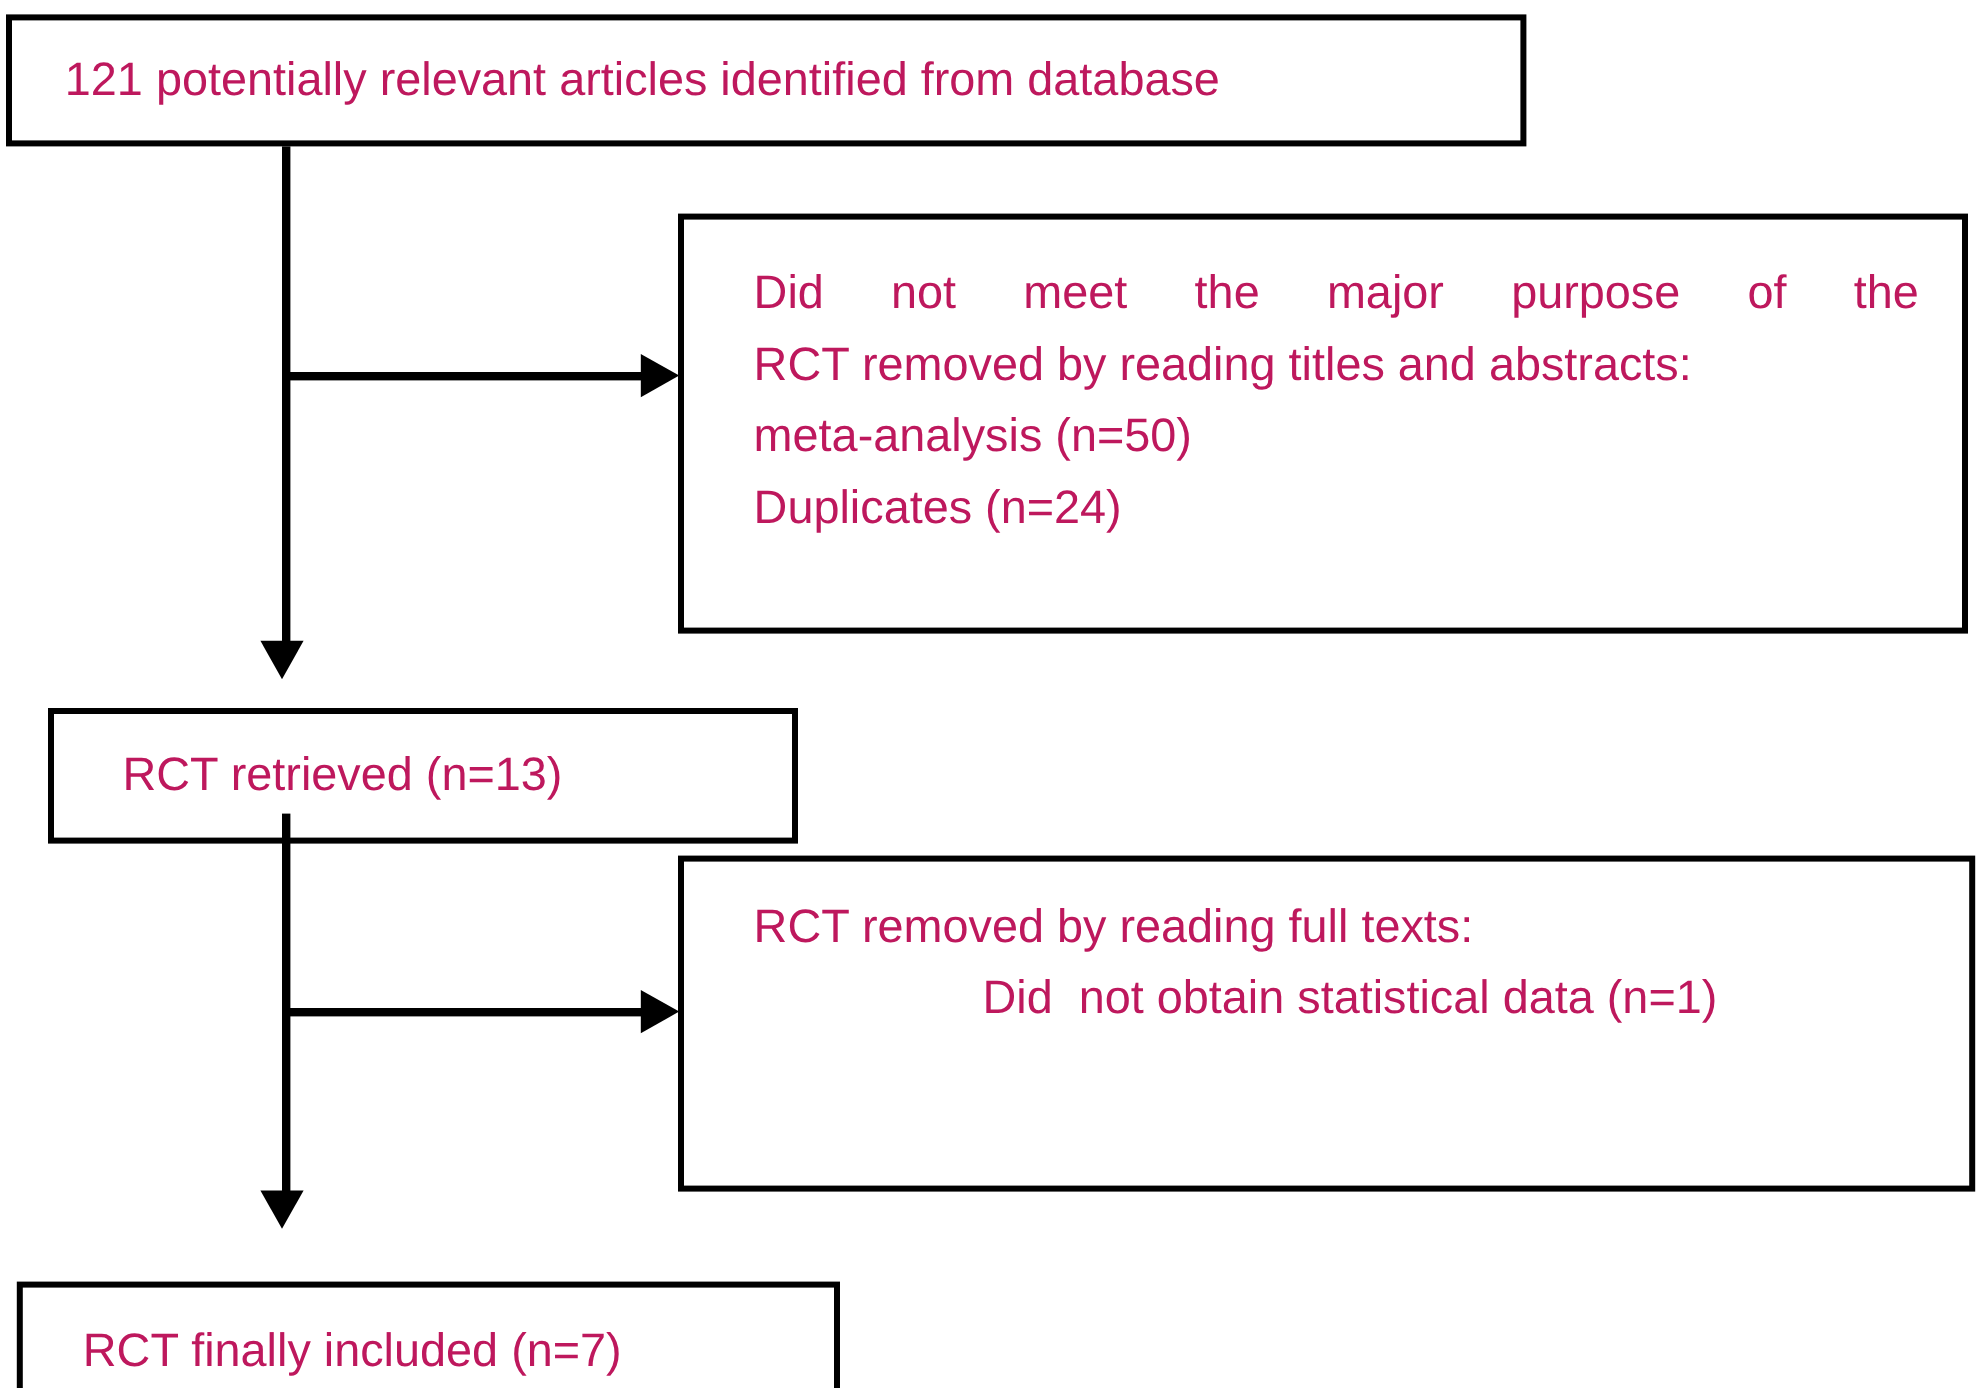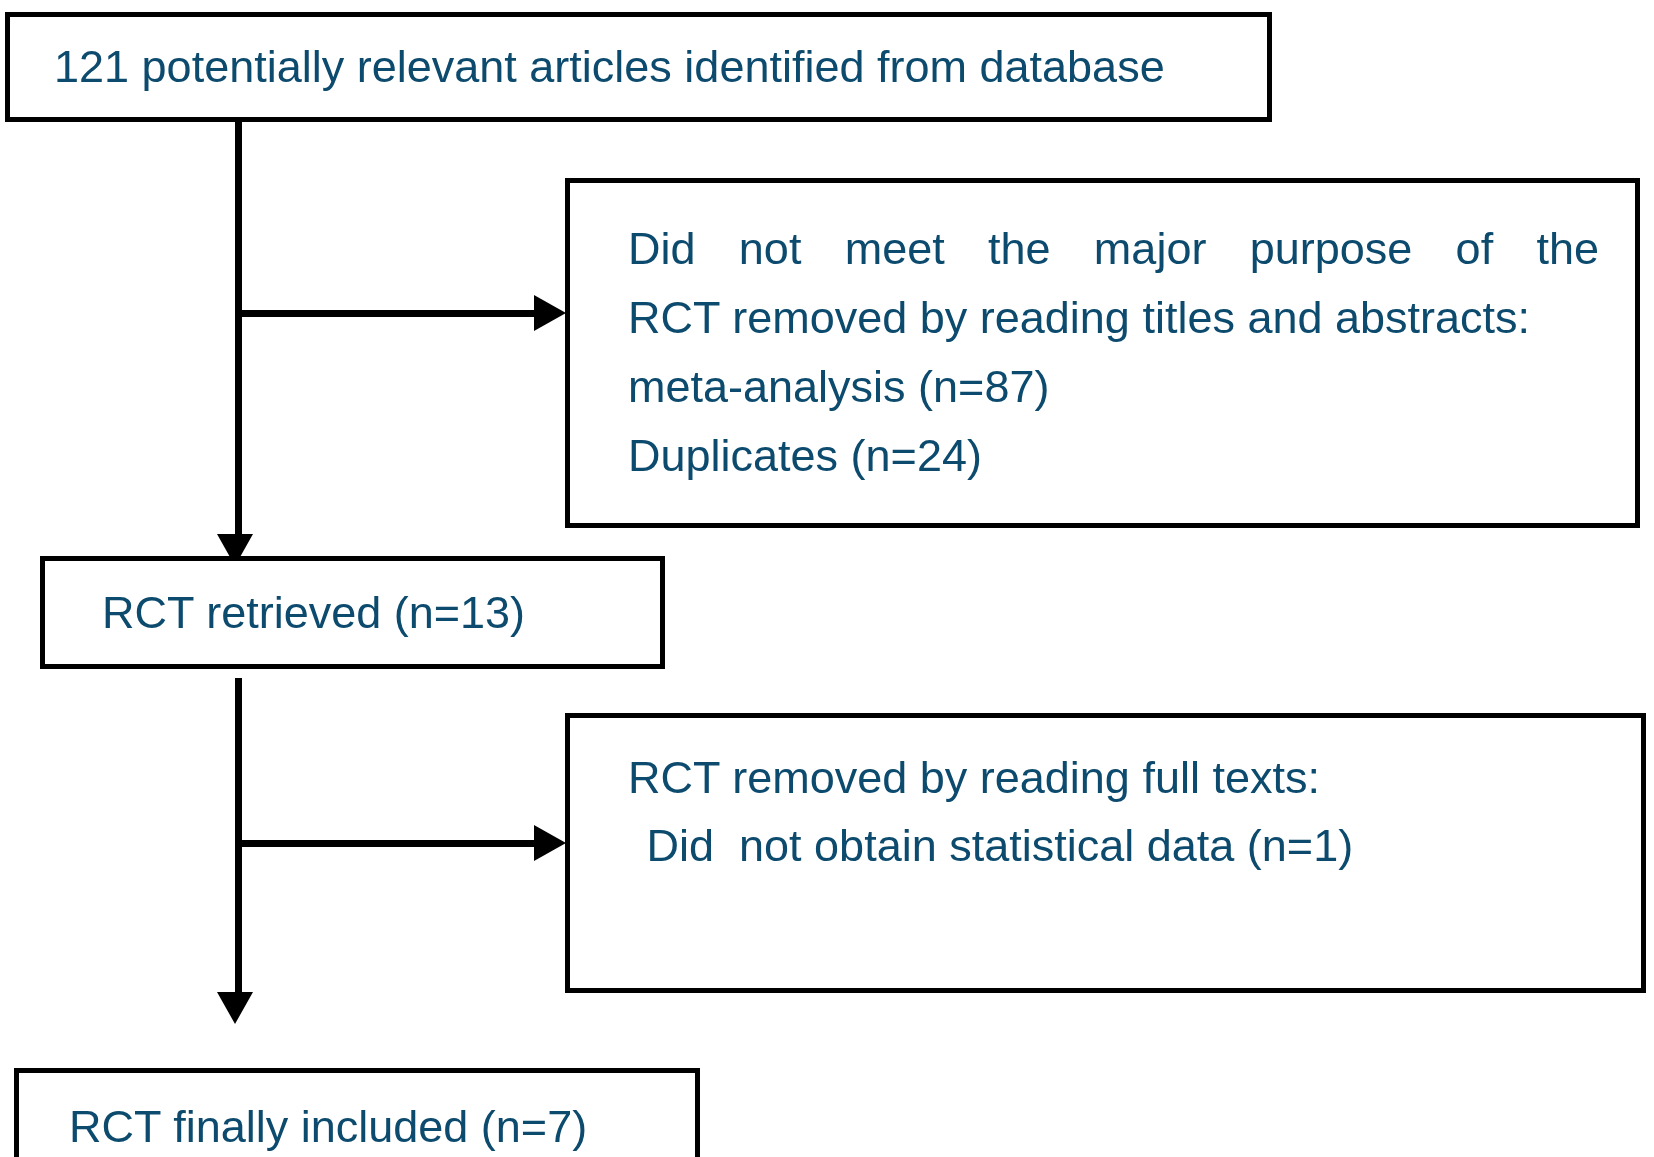--- a/index.html
+++ b/index.html
@@ -20,24 +20,24 @@
   .box {
     position: absolute;
     box-sizing: border-box;
     border: 5px solid #000000;
     background: #ffffff;
     display: flex;
     flex-direction: column;
     justify-content: center;
   }
   .box-line {
-    font-size: 45px;
+    font-size: 39px;
     line-height: 1.45;
     white-space: pre;
-    color: #0c4a6e;
+    color: #be185d;
   }
 
   
   #box-identified {
     left: 5px;
     top: 12px;
     width: 1267px;
     height: 110px;
     padding-left: 44px;
   }
@@ -58,41 +58,41 @@
   #box-excluded-titles .pad-top { height: 32px; }
   .justified {
     white-space: normal;
     text-align: justify;
     text-align-last: justify;
   }
 
   
   #box-retrieved {
     left: 40px;
-    top: 556px;
+    top: 590px;
     width: 625px;
     height: 113px;
     padding-left: 57px;
   }
 
   
   #box-excluded-fulltext {
     left: 565px;
     top: 713px;
     width: 1081px;
     height: 280px;
     padding: 0 36px 0 58px;
     justify-content: flex-start;
   }
   #box-excluded-fulltext .box-line {
     margin: 0;
     line-height: 1.5;
   }
   #box-excluded-fulltext .pad-top { height: 26px; }
-  .indent-1 { padding-left: 6px; }
+  .indent-1 { padding-left: 6px; text-align: center; }
 
   
   #box-included {
     left: 14px;
     top: 1068px;
     width: 686px;
     height: 117px;
     padding-left: 50px;
   }
 
@@ -146,21 +146,21 @@
   <div class="vline" id="vline-1"></div>
   <div class="arrow-down" id="arrow-1"></div>
 
   <div class="hline" id="hline-1"></div>
   <div class="arrow-right" id="arrow-h1"></div>
 
   <div class="box" id="box-excluded-titles">
     <div class="pad-top"></div>
     <div class="box-line justified">Did not meet the major purpose of the</div>
     <div class="box-line">RCT removed by reading titles and abstracts:</div>
-    <div class="box-line">meta-analysis (n=87)</div>
+    <div class="box-line">meta-analysis (n=50)</div>
     <div class="box-line">Duplicates (n=24)</div>
   </div>
 
   <div class="box" id="box-retrieved">
     <div class="box-line">RCT retrieved (n=13)</div>
   </div>
 
   <div class="vline" id="vline-2"></div>
   <div class="arrow-down" id="arrow-2"></div>
 

